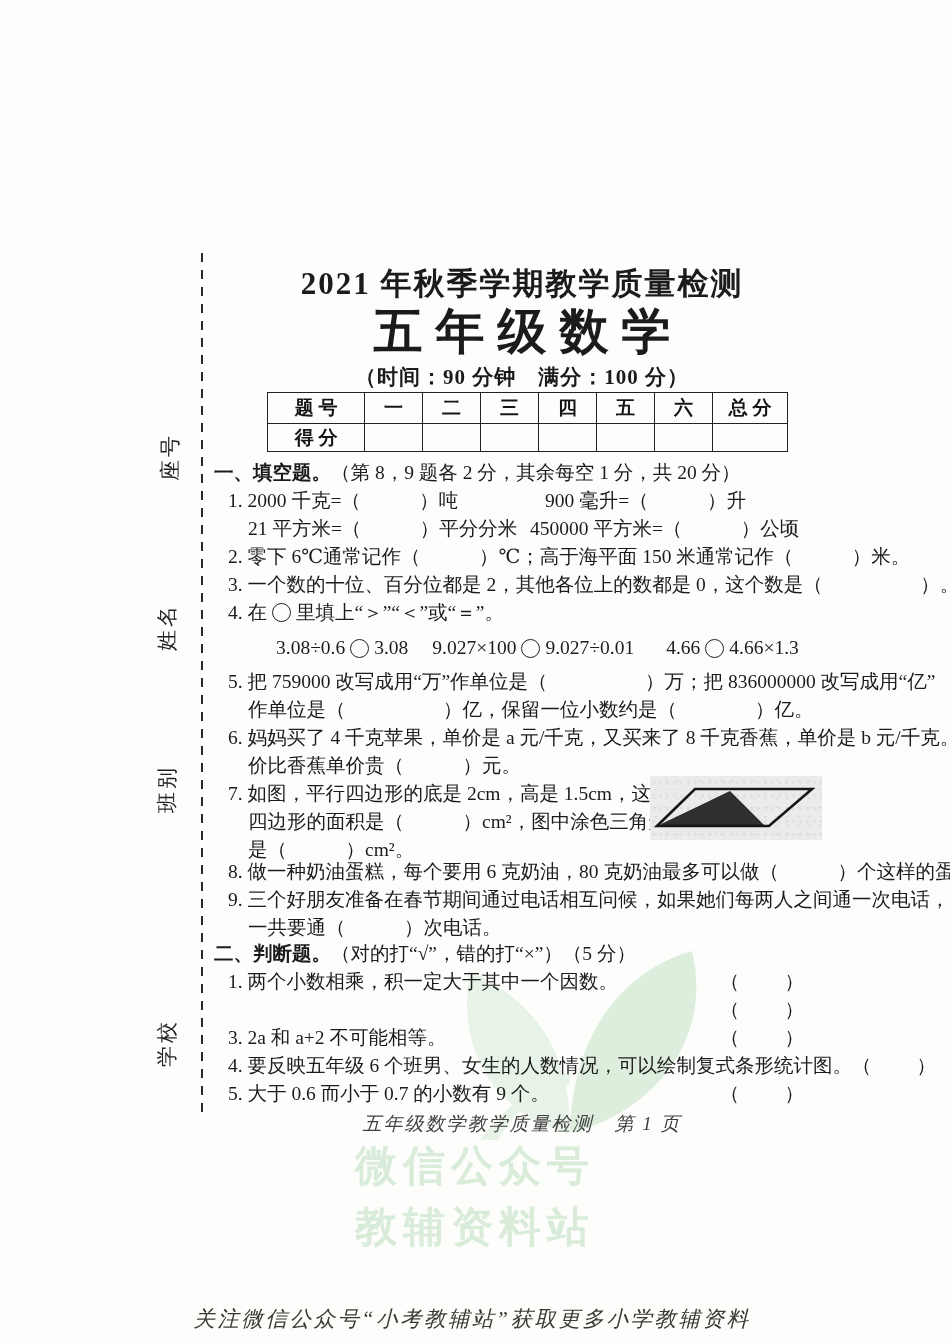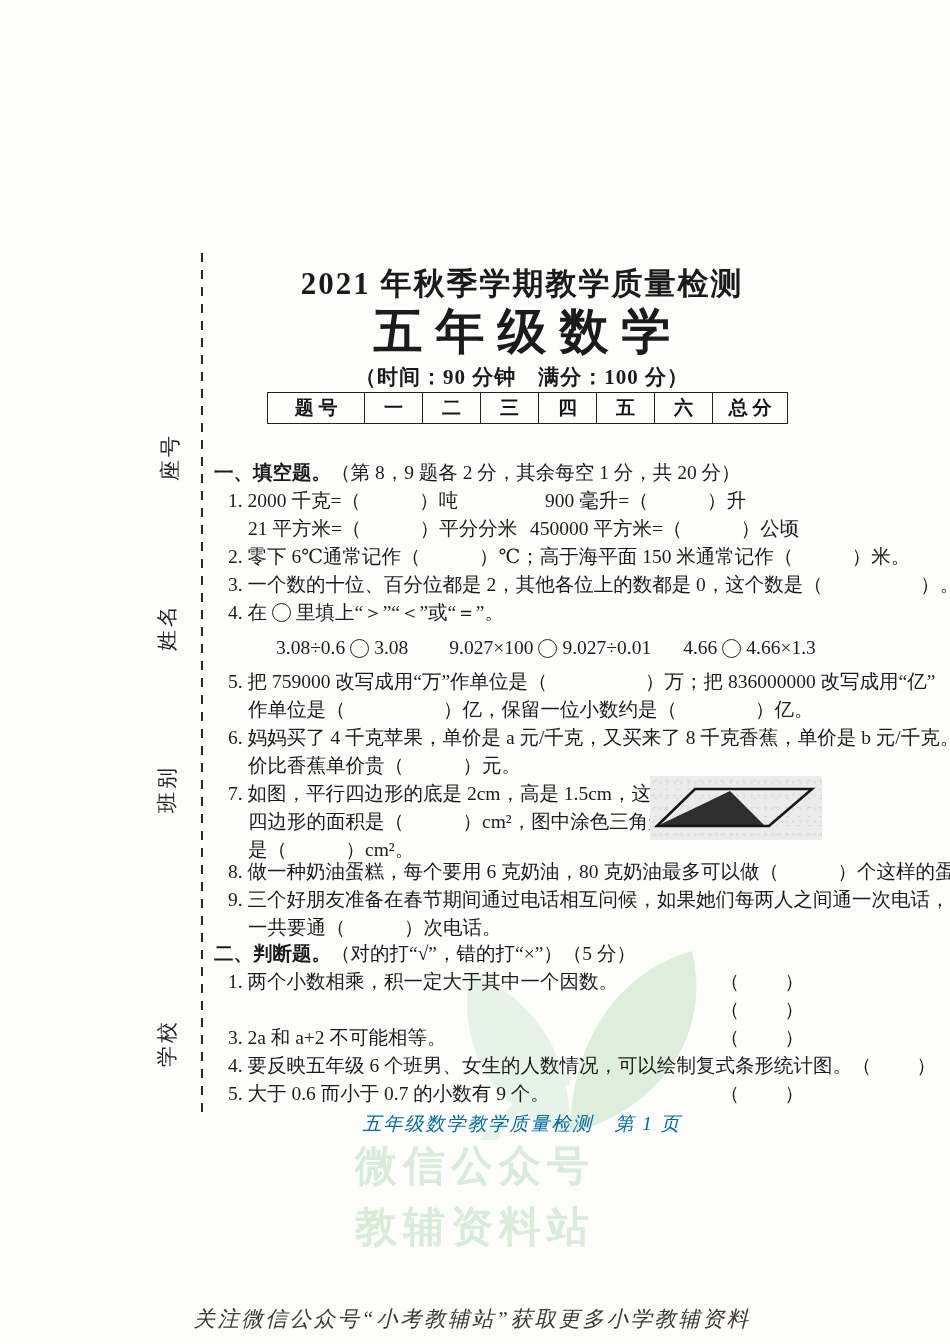--- a/index.html
+++ b/index.html
@@ -44,36 +44,36 @@
   .cont{padding-left:34px;}
   .bold{font-weight:700;}
   .col1{display:inline-block;width:317px;}
   .col2{display:inline-block;width:282px;}
   .circle{
     display:inline-block;width:17px;height:17px;border:1.8px solid #222;
     border-radius:50%;vertical-align:-3px;margin:0 5px;
   }
   .cmp{display:flex;align-items:center;}
   .cmp .grp{display:inline-flex;align-items:center;margin-left:28px;}
-  .cmp .g2{margin-left:41px;} .cmp .g3{margin-left:32px;}
+  .cmp .g2{margin-left:24px;} .cmp .g3{margin-left:32px;}
   .mt7{margin-top:7px;} .mt6{margin-top:6px;} .mtm6{margin-top:-6px;} .mtm2{margin-top:-2px;}
   .judge{display:flex;align-items:baseline;}
   .judge .ans{margin-left:auto;margin-right:50px;letter-spacing:2px;}
   
   .fig{
     position:absolute;left:650px;top:776px;width:172px;height:64px;z-index:3;
     background:#ebebeb;
     background-image:radial-gradient(#d8d8d8 1px,transparent 1.2px),radial-gradient(#e0e0e0 1px,transparent 1.2px);
     background-size:11px 9px,7px 13px;
   }
   .fig svg{display:block;}
   
   .pagefoot{
     position:absolute;left:214px;top:1111px;width:616px;text-align:center;z-index:2;
-    font-size:19px;letter-spacing:2px;color:#0369a1;font-style:italic;
+    font-size:19px;letter-spacing:2px;color:#404040;font-style:italic;
   }
   .leafwm{position:absolute;left:420px;top:925px;z-index:0;}
   .wmtext{
     position:absolute;left:315px;width:320px;text-align:center;z-index:1;
     font-family:"Liberation Sans","DejaVu Sans",sans-serif;
     font-size:42px;font-weight:700;letter-spacing:6px;color:#d9ebd9;
   }
   .wm1{top:1138px;} .wm2{top:1199px;}
   .bottomnote{
     position:absolute;left:0;top:1304px;width:944px;text-align:center;z-index:2;
@@ -110,20 +110,30 @@
     <tbody>
         <tr class="r1">
       <td class="c-lab">题 号</td>
       <td class="c-n">一</td>
       <td class="c-n">二</td>
       <td class="c-n">三</td>
       <td class="c-n">四</td>
       <td class="c-n">五</td>
       <td class="c-n">六</td>
       <td class="c-tot">总 分</td>
+    </tr>
+    <tr class="r2">
+      <td class="c-lab">得 分</td>
+      <td class="c-n"></td>
+      <td class="c-n"></td>
+      <td class="c-n"></td>
+      <td class="c-n"></td>
+      <td class="c-n"></td>
+      <td class="c-n"></td>
+      <td class="c-tot"></td>
     </tr>
   </tbody>
     </table>
 
   <div class="fig">
     <svg width="172" height="64" viewBox="0 0 172 64">
       <polygon points="10,49 114,49 80,15" fill="#2b2b2b"></polygon>
       <polygon points="7,50 45,13 162,13 119,50" fill="none" stroke="#161616" stroke-width="2.6"></polygon>
       <polygon points="11,48 112,48 79,16" fill="#303030" opacity="0.9"></polygon>
     </svg>

